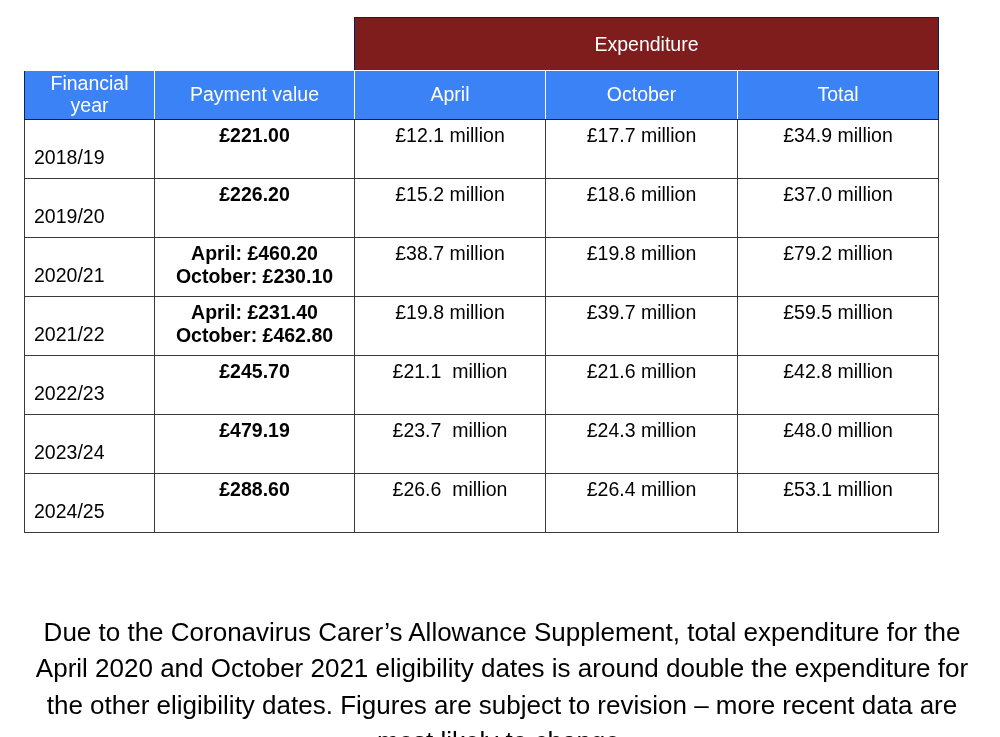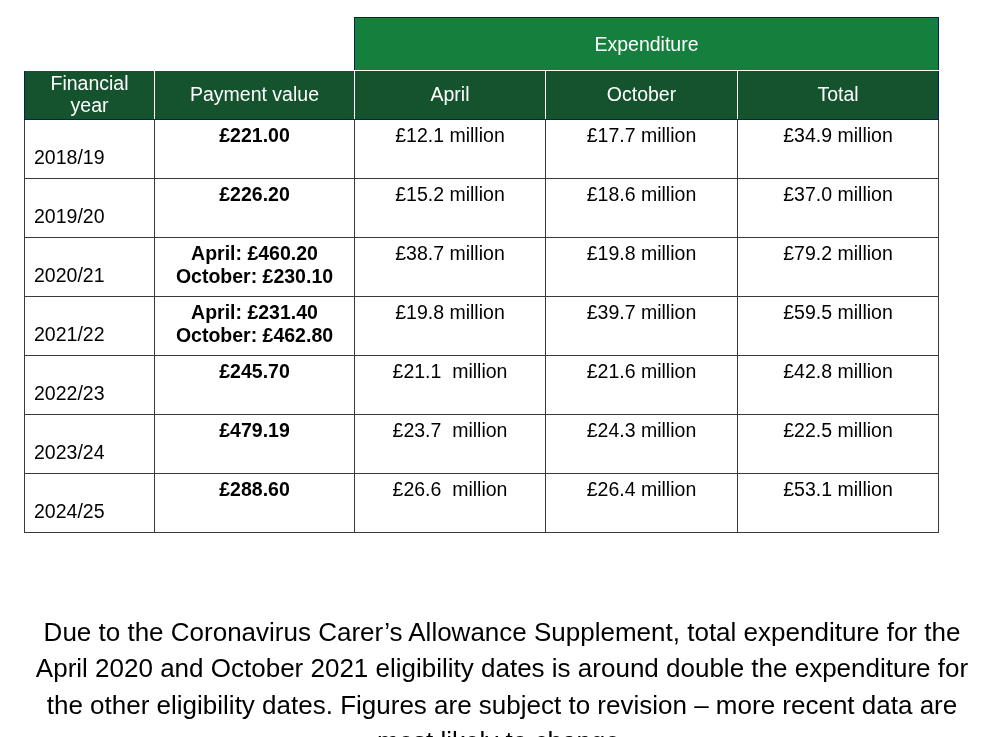--- a/index.html
+++ b/index.html
@@ -45,32 +45,32 @@
   table.data-table col.c-october { width: 192px; }
   table.data-table col.c-total   { width: 201px; }
 
   
   th.group-blank {
     border: none;
     background: transparent;
     padding: 0;
   }
   th.group-head {
-    background: #15803d;
+    background: #7f1d1d;
     color: #ffffff;
     font-weight: normal;
     text-align: center;
     vertical-align: middle;
     height: 52px;
     padding: 0 6px;
     border: 1px solid #00235d;
     border-bottom: 1px solid #ffffff;
   }
   th.col-head {
-    background: #14532d;
+    background: #3b82f6;
     color: #ffffff;
     font-weight: normal;
     text-align: center;
     vertical-align: middle;
     height: 42px;
     padding: 2px 6px;
     line-height: 1.12;
     border-left: 1px solid #ffffff;
     border-right: 1px solid #ffffff;
     border-top: 1px solid #ffffff;
@@ -182,21 +182,21 @@
           <td class="cell payment-cell">£245.70</td>
           <td class="cell money-cell">£21.1  million</td>
           <td class="cell money-cell">£21.6 million</td>
           <td class="cell money-cell">£42.8 million</td>
         </tr>
         <tr>
           <td class="cell year-cell">2023/24</td>
           <td class="cell payment-cell">£479.19</td>
           <td class="cell money-cell">£23.7  million</td>
           <td class="cell money-cell">£24.3 million</td>
-          <td class="cell money-cell">£22.5 million</td>
+          <td class="cell money-cell">£48.0 million</td>
         </tr>
         <tr>
           <td class="cell year-cell">2024/25</td>
           <td class="cell payment-cell">£288.60</td>
           <td class="cell money-cell">£26.6  million</td>
           <td class="cell money-cell">£26.4 million</td>
           <td class="cell money-cell">£53.1 million</td>
         </tr>
       </tbody>
     </table>

